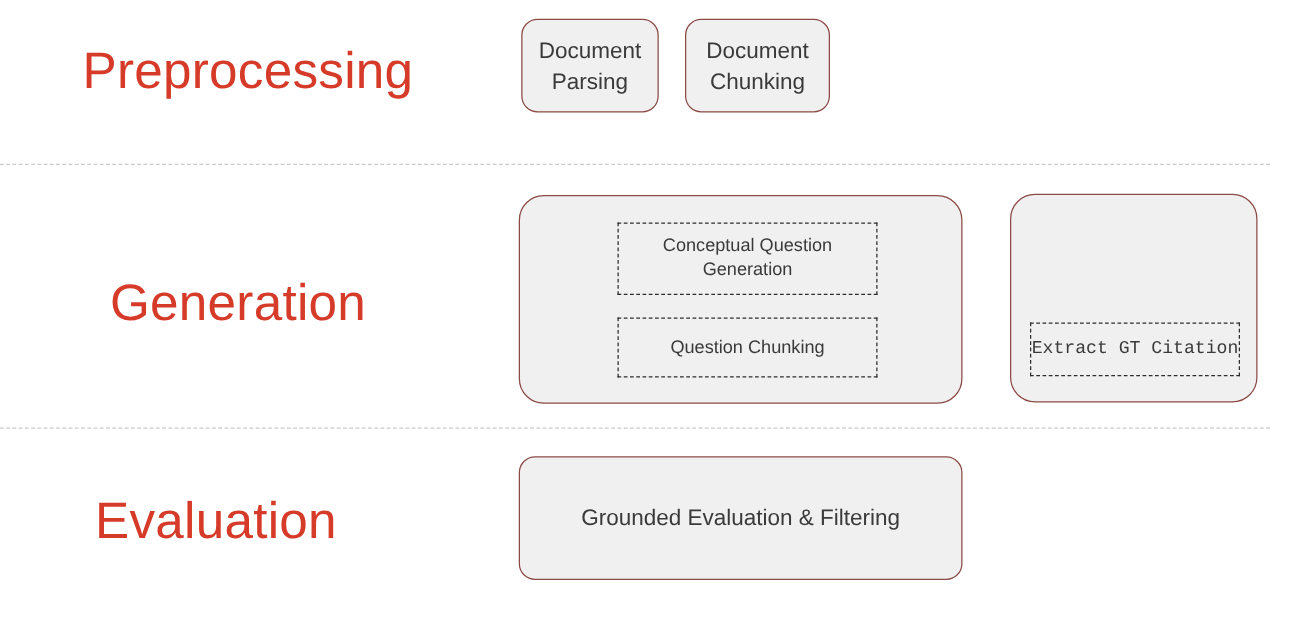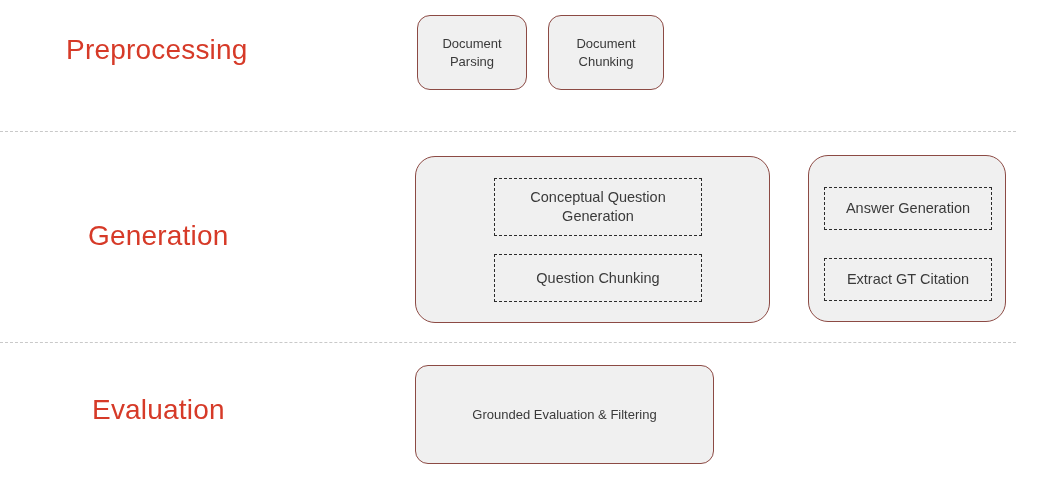--- a/index.html
+++ b/index.html
@@ -16,21 +16,21 @@
     width: 1042px;
     height: 504px;
     background: #ffffff;
     overflow: hidden;
   }
 
   
   .stage-label {
     position: absolute;
     color: #D63A28;
-    font-size: 28px;
+    font-size: 41px;
     font-weight: 400;
     letter-spacing: 0.2px;
     white-space: nowrap;
     line-height: 1;
   }
 
   
   .divider {
     position: absolute;
     left: 0;
@@ -44,21 +44,21 @@
     position: absolute;
     box-sizing: border-box;
     background: #F0F0F0;
     border: 1.6px solid #8C4A44;
     border-radius: 13px;
     display: flex;
     align-items: center;
     justify-content: center;
     text-align: center;
     color: #3a3a3a;
-    font-size: 13px;
+    font-size: 18px;
     line-height: 1.35;
     padding: 4px 6px;
   }
 
   
   .group {
     position: absolute;
     box-sizing: border-box;
     background: #F0F0F0;
     border: 1.6px solid #8C4A44;
@@ -109,30 +109,27 @@
       <span>Conceptual Question<br>Generation</span>
     </div>
 
     <div class="subnode nowrap" style="left:78px; top:97px; width:208px; height:48px;">
       <span>Question Chunking</span>
     </div>
   </div>
 
   <div class="group" style="left:808px; top:155px; width:198px; height:167px;">
 
-    <div class="subnode nowrap" style="left:15px; top:31px; width:168px; height:43px;">
-      <span>Answer Generation</span>
-    </div>
 
-    <div class="subnode nowrap" style="left:15px; top:102px; width:168px; height:43px;">
+    <div class="subnode nowrap" style="left:15px; top:102px; width:168px; height:43px;font-family:Liberation Mono, monospace;">
       <span>Extract GT Citation</span>
     </div>
   </div>
 
   <div class="divider" style="top:342px;"></div>
 
-  <div class="stage-label" style="left:92px; top:396px;">Evaluation</div>
+  <div class="stage-label" style="left:76px; top:396px;">Evaluation</div>
 
-  <div class="node nowrap" style="left:415px; top:365px; width:299px; height:99px;">
+  <div class="node nowrap" style="left:415px; top:365px; width:355px; height:99px;">
     <span>Grounded Evaluation &amp; Filtering</span>
   </div>
 
 </div>
 
 </body></html>

